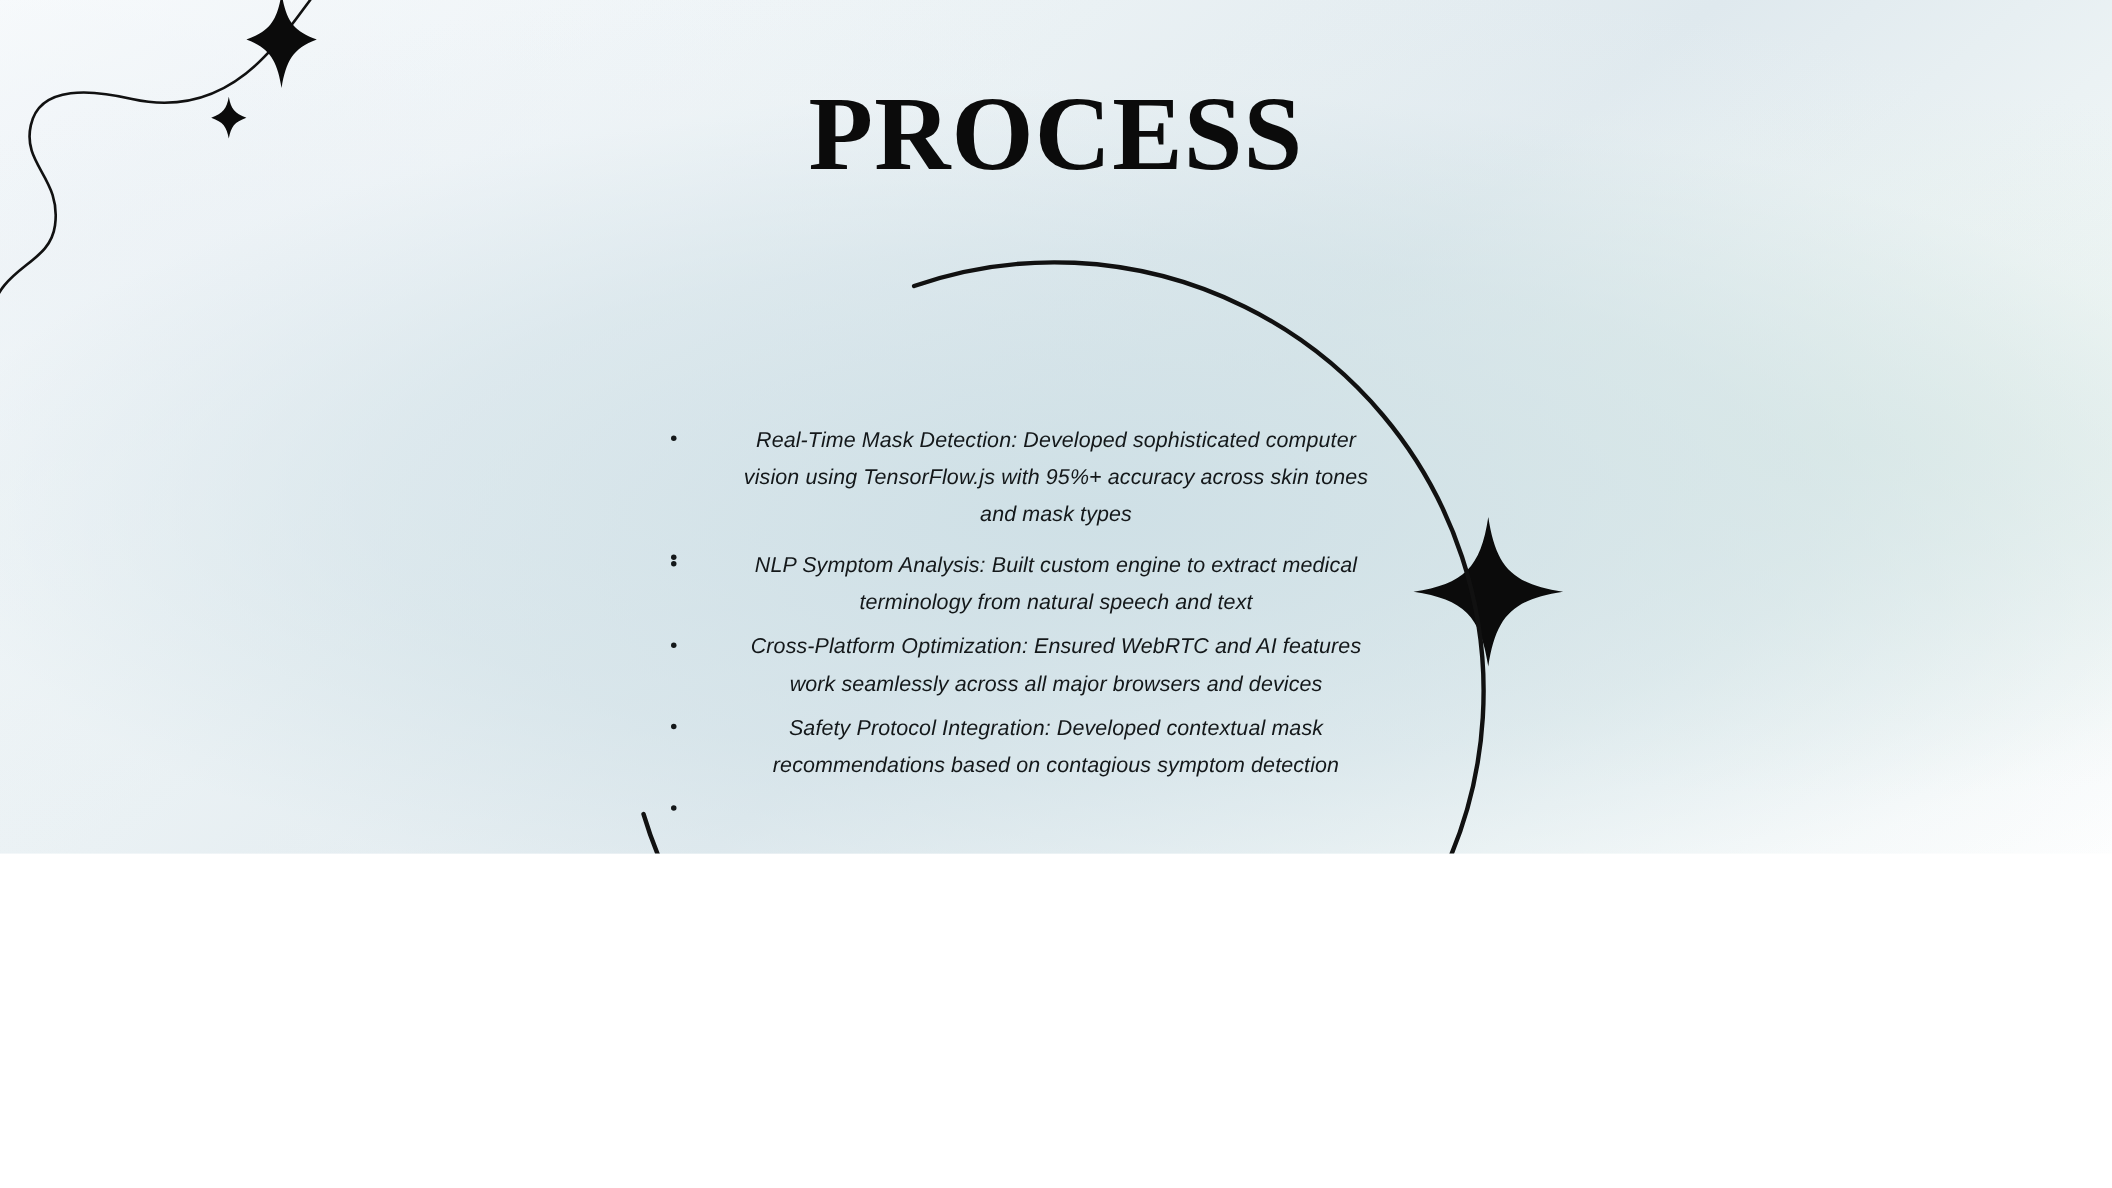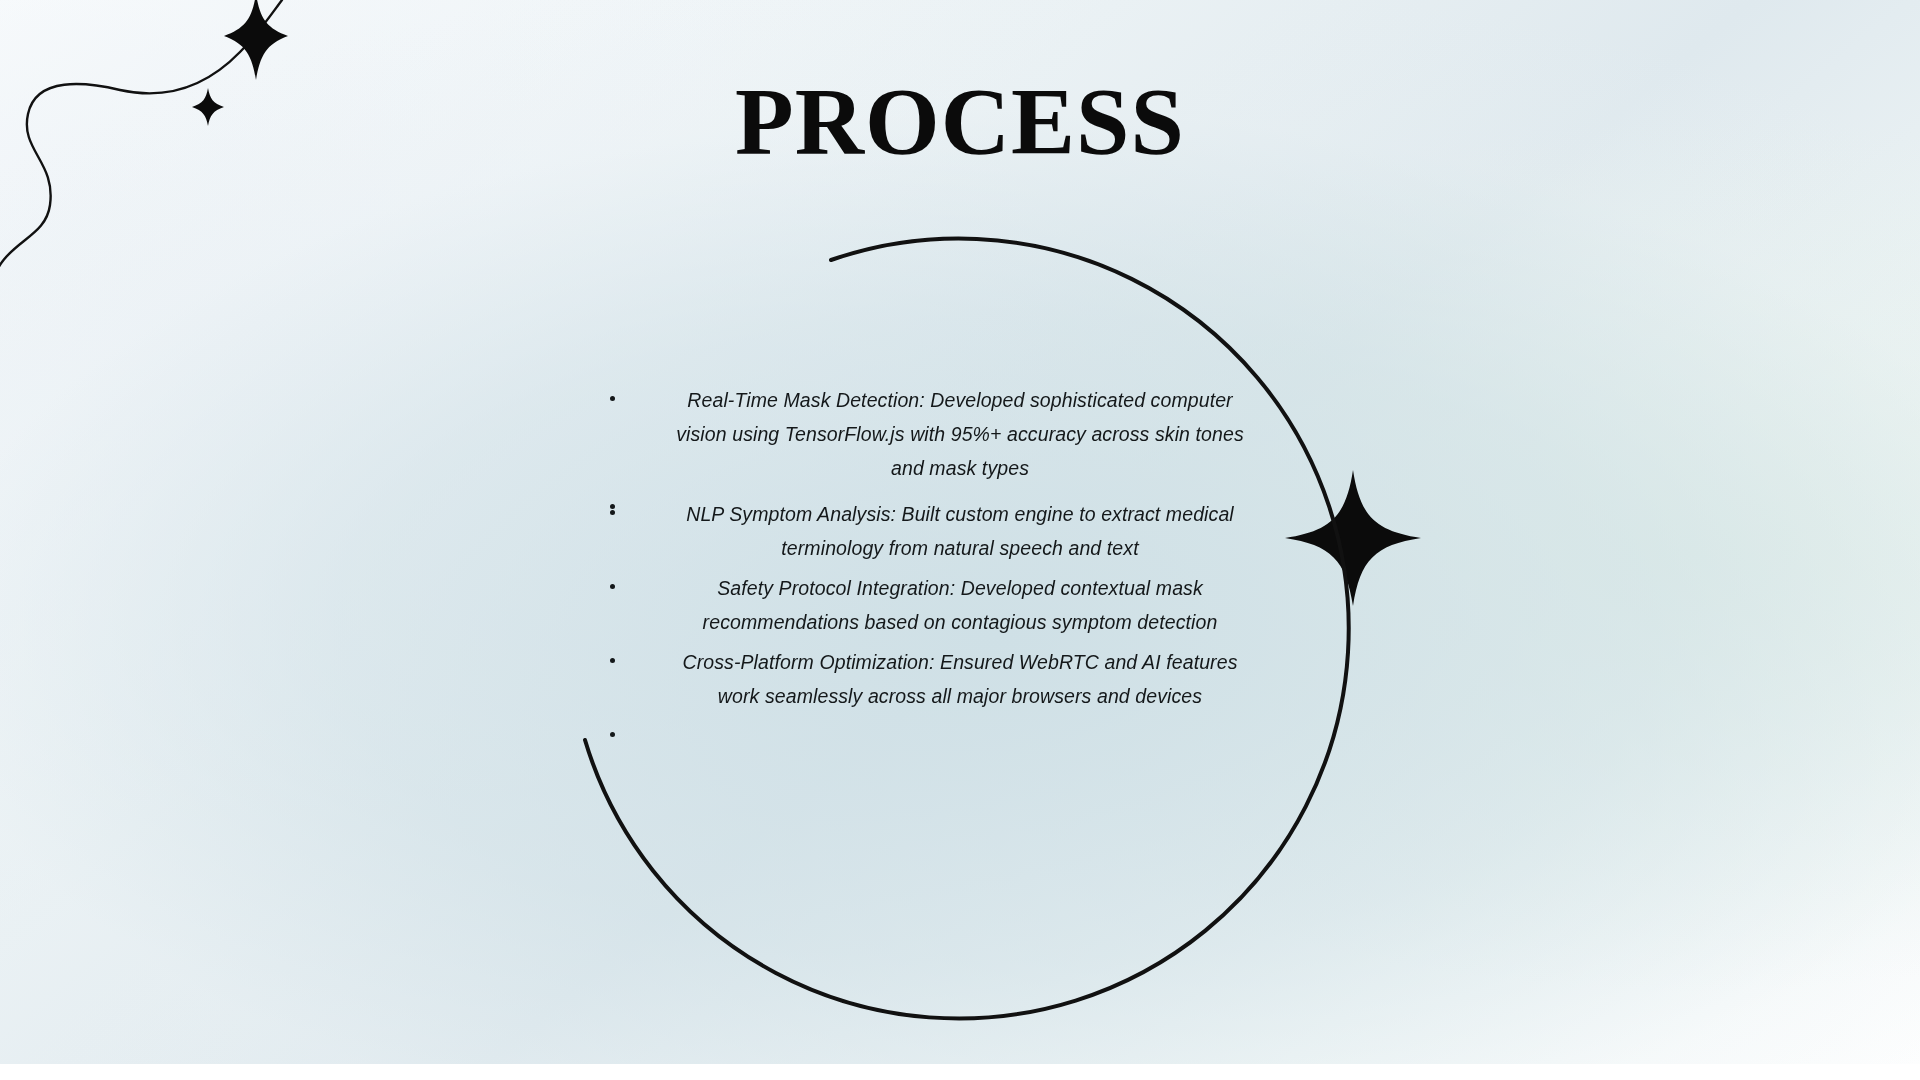--- a/index.html
+++ b/index.html
@@ -11,21 +11,21 @@
     height: 1080px;
     overflow: hidden;
     font-family: "Liberation Sans", sans-serif;
     background: #ffffff;
   }
 
   
   .slide {
     position: relative;
     width: 1920px;
-    height: 1064px;
+    height: 776px;
     overflow: hidden;
     background:
       radial-gradient(ellipse 90% 80% at 52% 60%, #cfe0e6 0%, rgba(207,224,230,0.55) 38%, rgba(232,240,243,0.25) 62%, rgba(255,255,255,0) 80%),
       radial-gradient(ellipse 60% 55% at 88% 52%, #e2efe9 0%, rgba(226,239,233,0.35) 45%, rgba(255,255,255,0) 75%),
       radial-gradient(ellipse 55% 60% at 12% 30%, #eef3f7 0%, rgba(238,243,247,0.4) 50%, rgba(255,255,255,0) 80%),
       linear-gradient(140deg, #fbfdfe 0%, #eaf1f4 35%, #dfe9ee 55%, #f3f8f8 80%, #ffffff 100%);
   }
 
   
   .title {
@@ -157,19 +157,19 @@
       <path d="M268 30 A 390 390 0 1 1 22 510" stroke="#111" stroke-width="4" fill="none" stroke-linecap="round"></path>
     </svg>
   </div>
 
 
   <div class="content">
     <ul class="bullets" id="bullet-list">
         <li><span class="dot"></span><span>Real-Time Mask Detection: Developed sophisticated computer vision using TensorFlow.js with 95%+ accuracy across skin tones and mask types</span></li>
         <li><span class="dot"></span></li>
         <li><span class="dot"></span><span>NLP Symptom Analysis: Built custom engine to extract medical terminology from natural speech and text</span></li>
+        <li><span class="dot"></span><span>Cross-Platform Optimization: Ensured WebRTC and AI features work seamlessly across all major browsers and devices</span></li>
         <li><span class="dot"></span><span>Safety Protocol Integration: Developed contextual mask recommendations based on contagious symptom detection</span></li>
-        <li><span class="dot"></span><span>Cross-Platform Optimization: Ensured WebRTC and AI features work seamlessly across all major browsers and devices</span></li>
         <li class="empty"><span class="dot"></span><span></span></li>
       </ul>
   </div>
 
 </div>
 
 </body></html>

